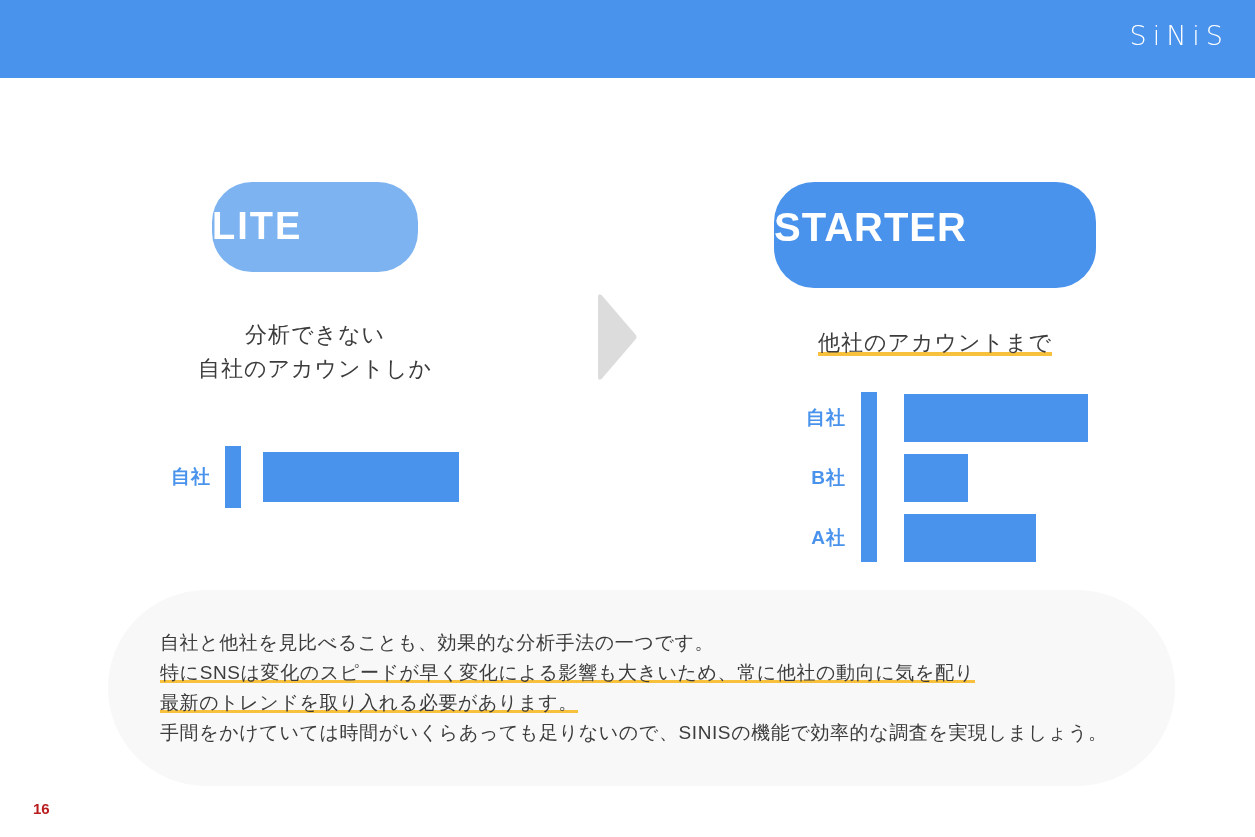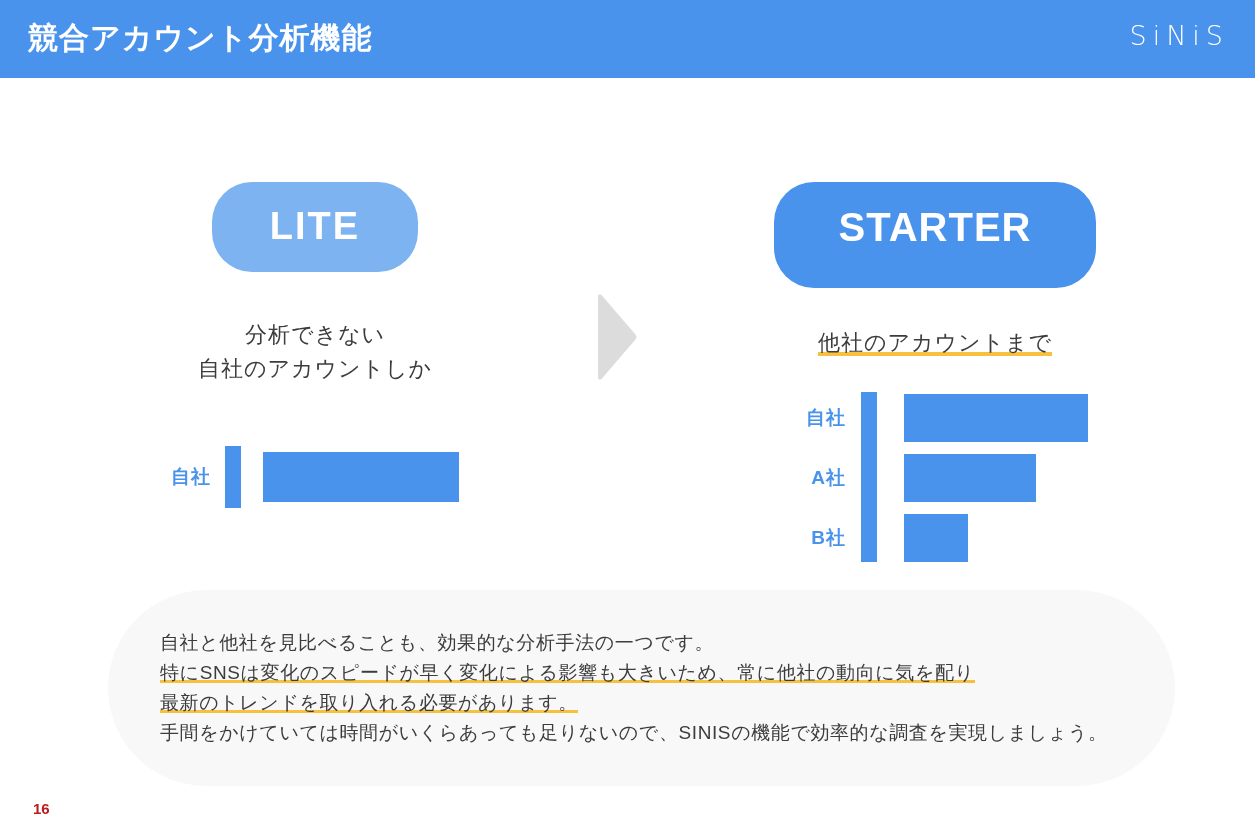--- a/index.html
+++ b/index.html
@@ -50,21 +50,21 @@
     position: absolute;
     top: 100px;
   }
   .col-lite  { left: 60px;  width: 510px; }
   .col-start { left: 680px; width: 510px; }
 
   .badge {
     display: block;
     margin: 12px auto;
     border-radius: 40px;
-    text-align: center;
+    text-align: left;
     color: #ffffff;
     font-weight: bold;
     line-height: 1;
     box-sizing: border-box;
   }
   .badge-lite {
     width: 206px;
     padding: 25px 0 27px;
     font-size: 38px;
     background: #7db3f0;
@@ -178,21 +178,20 @@
     top: 800px;
     font-size: 15px;
     font-weight: bold;
     color: #b91c1c;
   }
 </style>
 </head>
 <body>
 
 <div class="header">
-  <div class="header-title">競合アカウント分析機能</div>
   <div class="brand-logo">SiNiS</div>
 </div>
 
 <div class="plan-col col-lite">
   <div class="badge badge-lite">LITE</div>
   <div class="plan-desc desc-lite">
     <div>分析できない</div>
     <div>自社のアカウントしか</div>
   </div>
 </div>
@@ -218,26 +217,26 @@
   </div>
 </div>
 
 <div class="chart chart-start">
   <div class="axis"></div>
   <div class="chart-row">
     <span class="chart-label">自社</span>
     <span class="bar" style="width:184px;height:48px;"></span>
   </div>
   <div class="chart-row">
+    <span class="chart-label">B社</span>
+    <span class="bar" style="width:64px;height:48px;"></span>
+  </div>
+  <div class="chart-row">
     <span class="chart-label">A社</span>
     <span class="bar" style="width:132px;height:48px;"></span>
-  </div>
-  <div class="chart-row">
-    <span class="chart-label">B社</span>
-    <span class="bar" style="width:64px;height:48px;"></span>
   </div>
 </div>
 
 <div class="note-box">
   <div class="note-lines">
     <div class="note-line">自社と他社を見比べることも、効果的な分析手法の一つです。</div>
     <div class="note-line"><span class="hl">特にSNSは変化のスピードが早く変化による影響も大きいため、常に他社の動向に気を配り</span></div>
     <div class="note-line"><span class="hl">最新のトレンドを取り入れる必要があります。</span></div>
     <div class="note-line">手間をかけていては時間がいくらあっても足りないので、SINISの機能で効率的な調査を実現しましょう。</div>
   </div>

